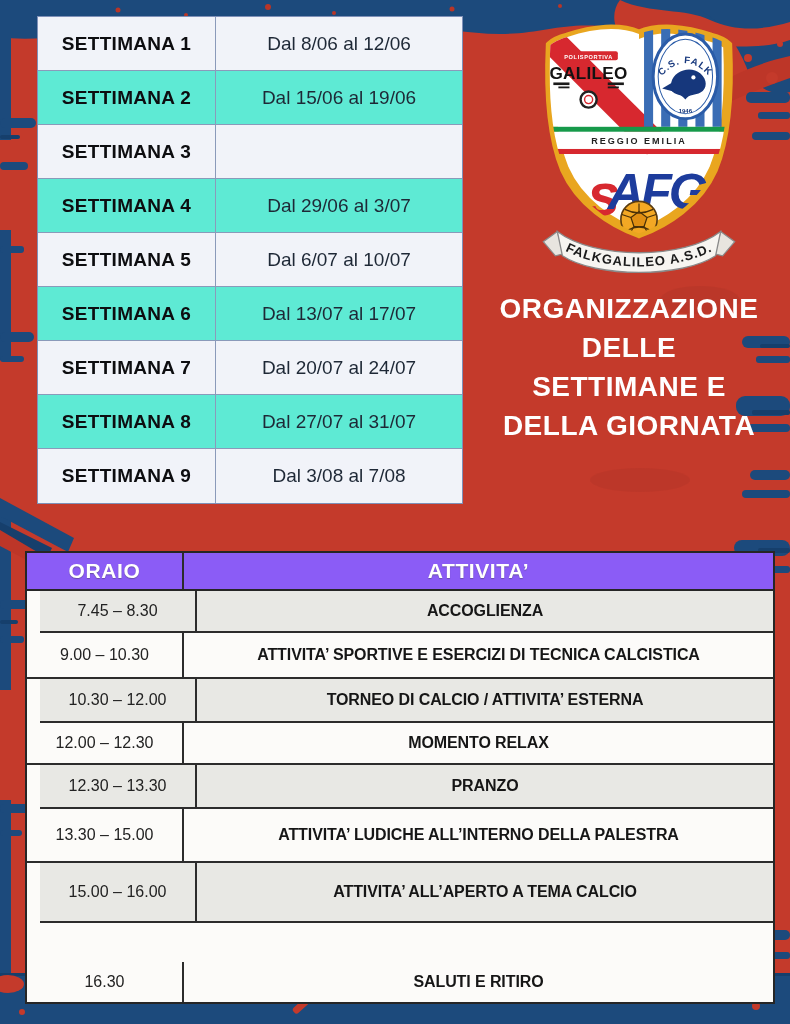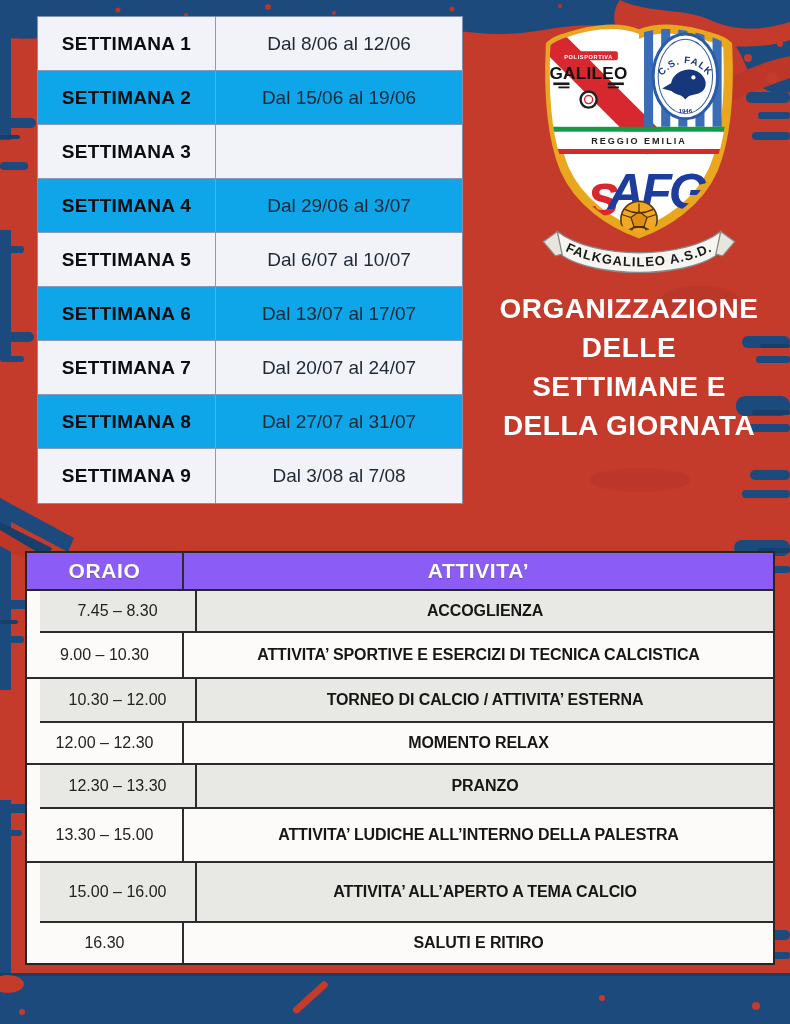--- a/index.html
+++ b/index.html
@@ -10,21 +10,21 @@
   }
   .bg{position:absolute;left:0;top:0;width:790px;height:1024px;}
 
   
   .weeks{
     position:absolute;left:37px;top:16px;width:426px;
     border:1px solid #7e90b8;box-sizing:border-box;background:#f1f3f9;
   }
   .wrow{display:flex;height:54px;border-bottom:1px solid #8a9aba;box-sizing:border-box;background:#f1f3f9;}
   .wrow:last-child{border-bottom:none;}
-  .wrow.alt{background:#0ea5e9;}
+  .wrow.alt{background:#5eead4;}
   .wcell{display:flex;align-items:center;justify-content:center;box-sizing:border-box;}
   .wlabel{width:178px;border-right:1px solid #8a9aba;font-weight:bold;font-size:19px;color:#0d0d10;letter-spacing:.3px;}
   .wdates{flex:1;font-size:19px;color:#1e2836;}
 
   
   .logo{position:absolute;left:530px;top:22px;width:218px;height:262px;}
   .logo svg{width:100%;height:100%;display:block;}
 
   
   .title{
@@ -34,21 +34,21 @@
   }
 
   
   .schedule{
     position:absolute;left:25px;top:551px;width:750px;
     border:2px solid #262626;box-sizing:border-box;background:#fcfbf9;
   }
   .shead{display:flex;height:38px;background:#8b5cf6;border-bottom:2px solid #262626;box-sizing:border-box;}
   .shead .scell{color:#fff;font-weight:bold;font-size:21px;letter-spacing:.6px;text-shadow:0 1px 1px rgba(40,60,20,.35);}
   .srow{display:flex;border-bottom:2px solid #2c2c2c;box-sizing:border-box;background:#fcfbf9;}
-  .srow:last-child{border-bottom:none;}
+  .srow:last-child{border-bottom:none;margin-top:39px;}
   .srow.gray{background:#e8e8e4;margin-left:13px;}
   .scell{display:flex;align-items:center;justify-content:center;box-sizing:border-box;text-align:center;}
   .stime{width:157px;border-right:2px solid #2c2c2c;font-size:16px;color:#222;}
   .sact{flex:1;font-weight:bold;font-size:16px;color:#161616;letter-spacing:-.1px;padding:0 1px;}
   .h42{height:42px}.h46{height:46px}.h52{height:44px}.h44{height:44px}
   .h54{height:54px}.h60{height:60px}.h40{height:40px}
 </style>
 </head>
 <body>
 

